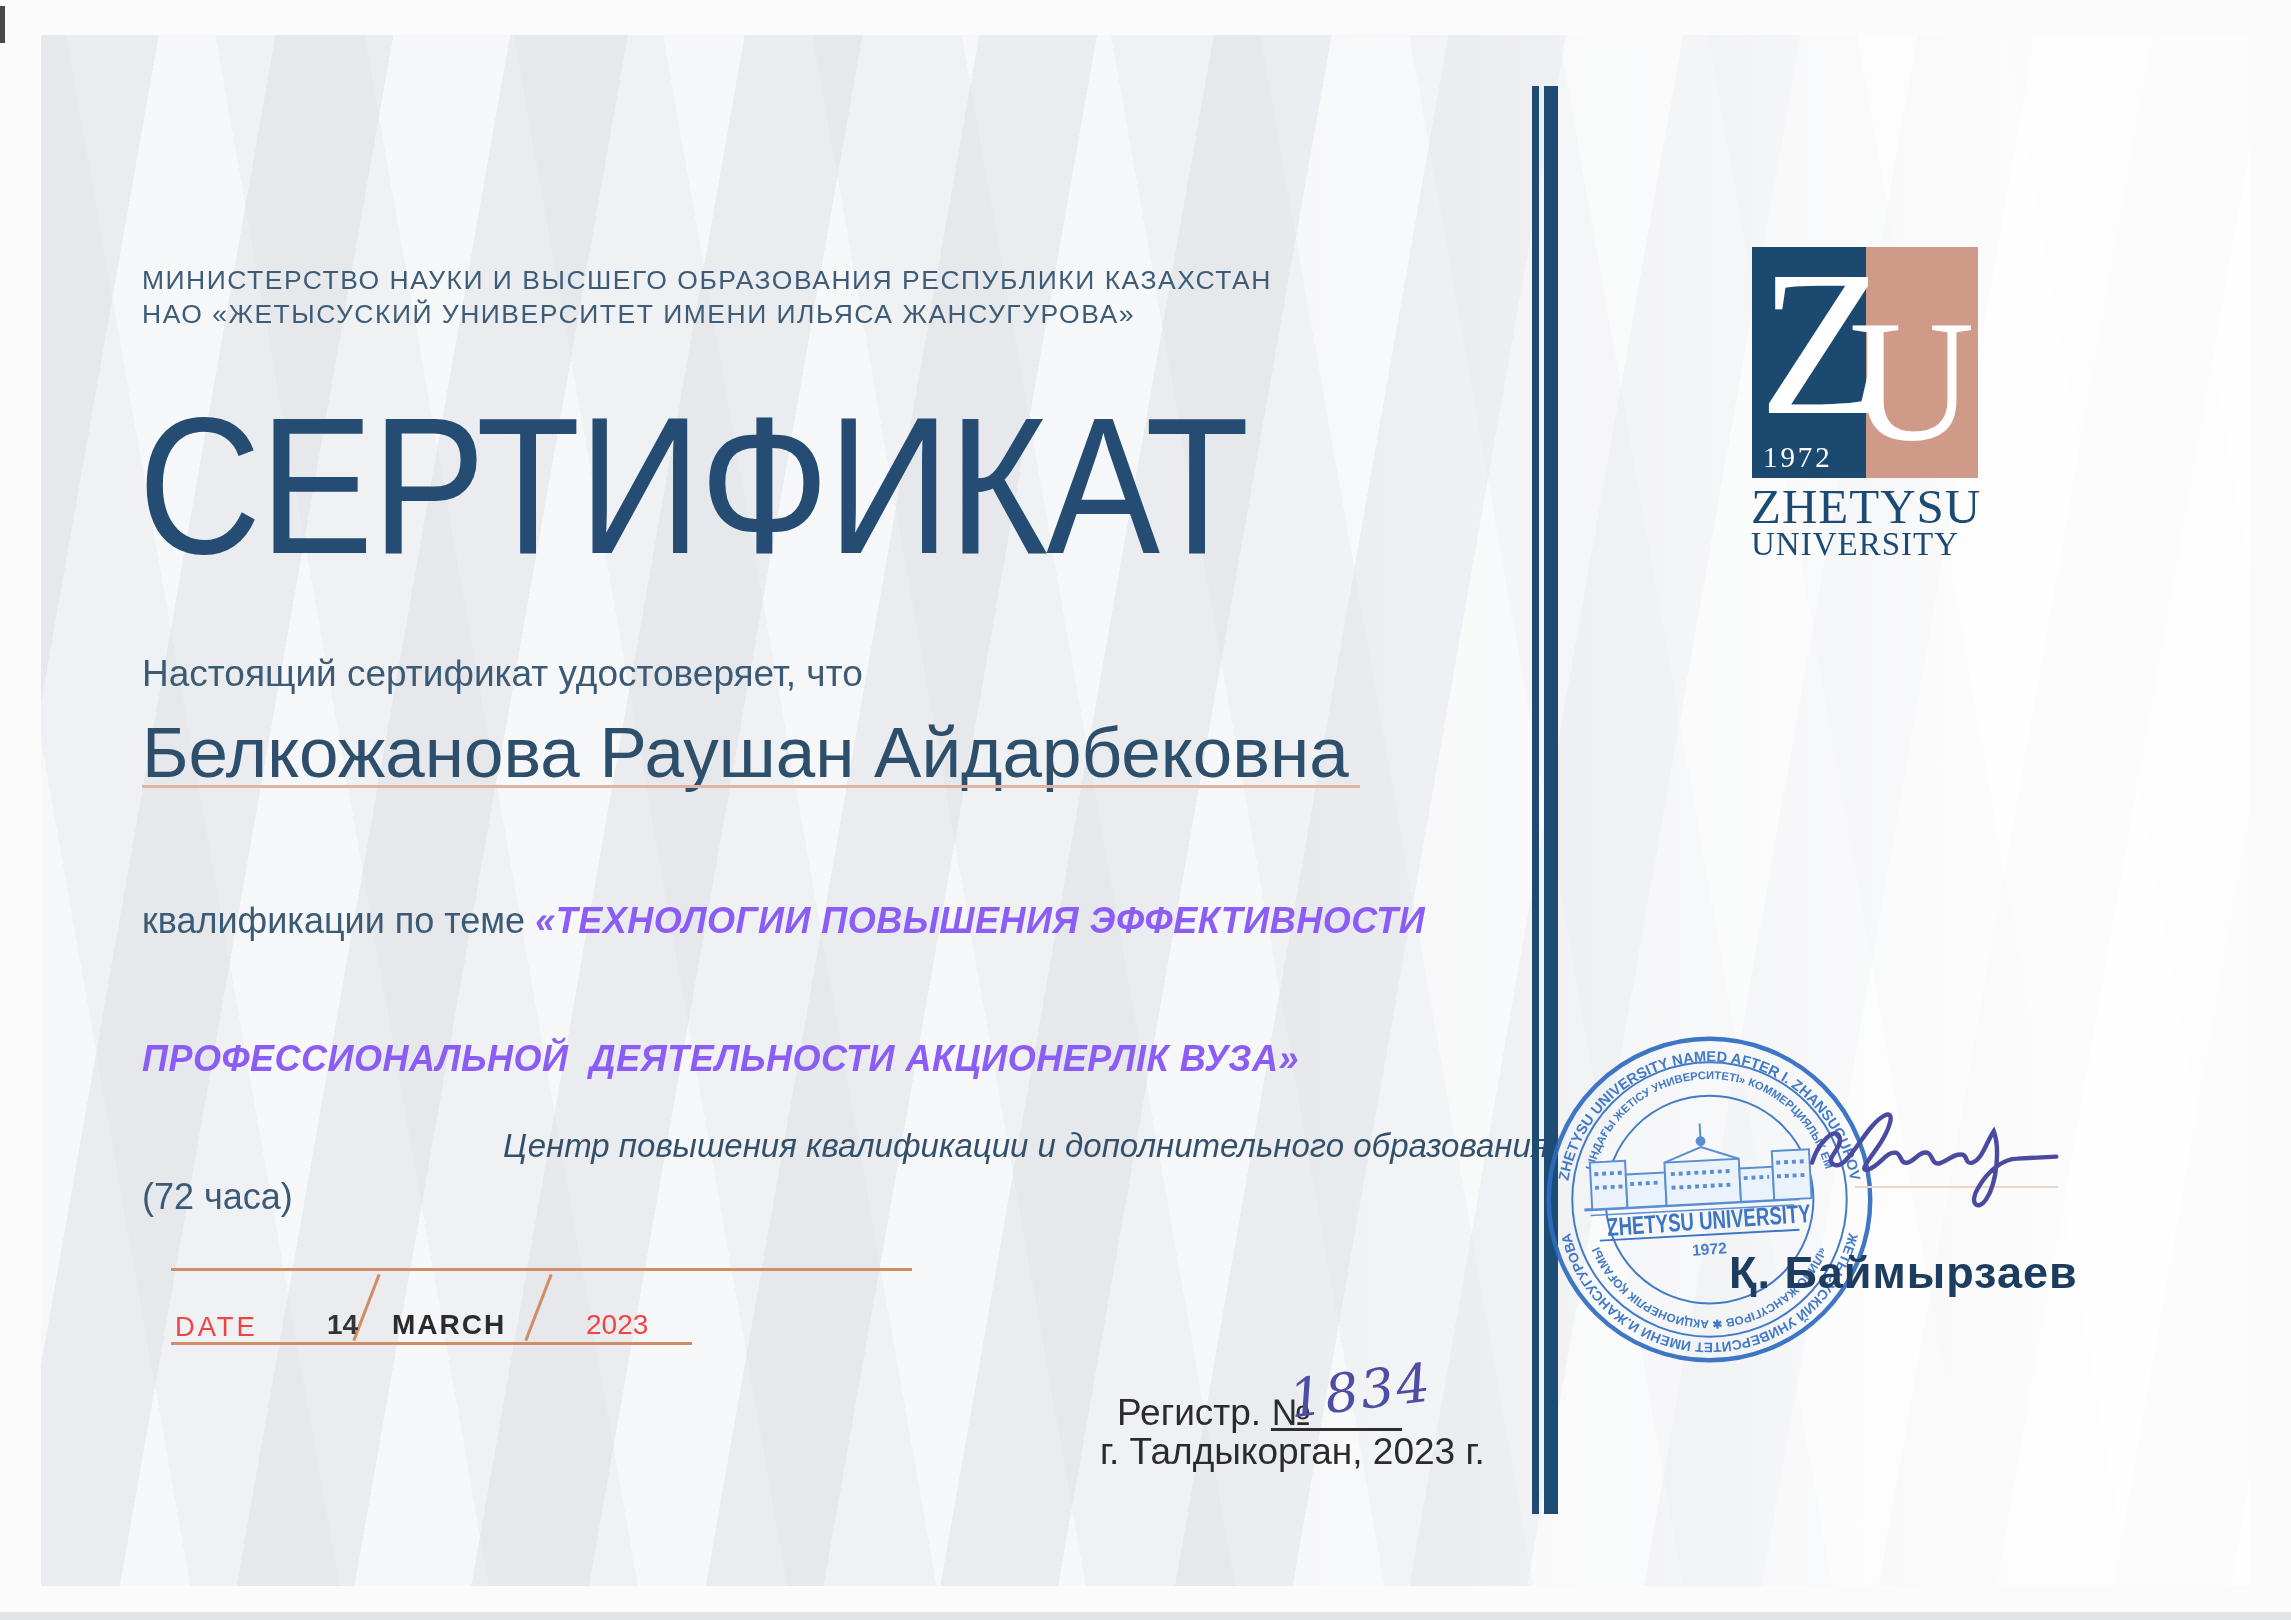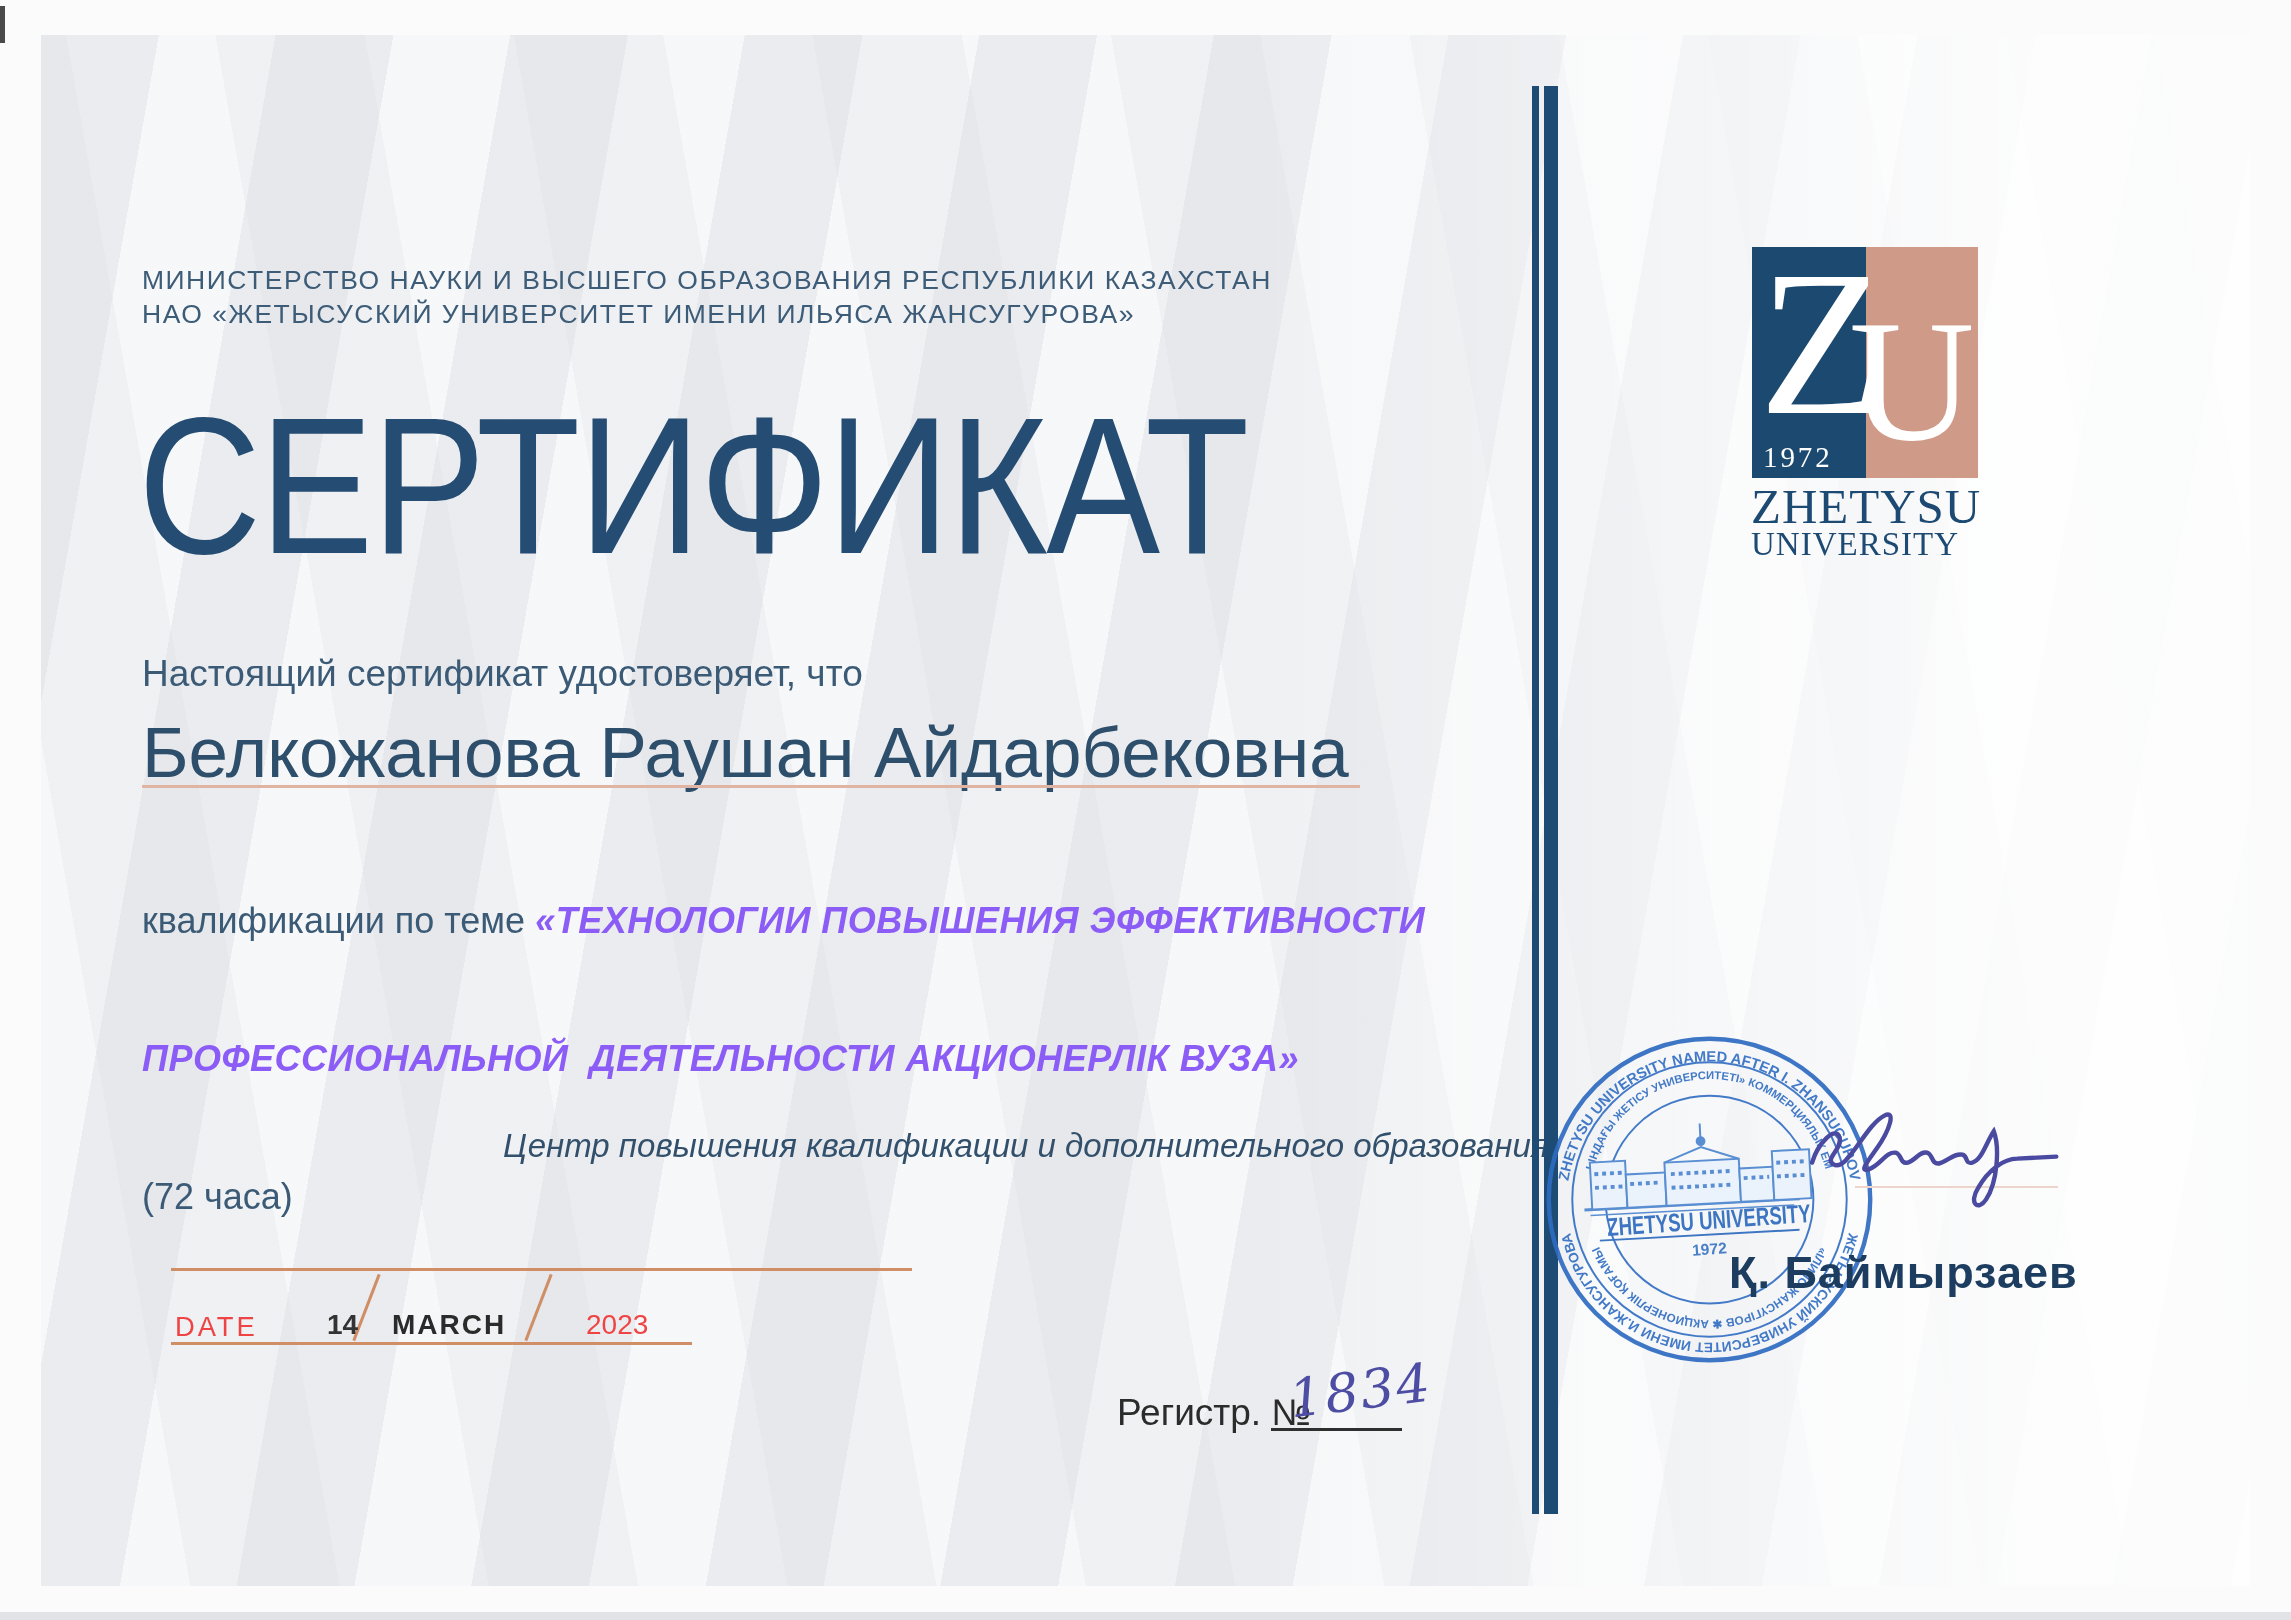--- a/index.html
+++ b/index.html
@@ -107,20 +107,21 @@
   <div id="date-slash-1" class="abs date-slash"></div>
   <div id="date-slash-2" class="abs date-slash"></div>
   <div id="date-label" class="abs">DATE</div>
   <div id="date-day" class="abs">14</div>
   <div id="date-month" class="abs">MARCH</div>
   <div id="date-year" class="abs">2023</div>
 
   <div id="reg-label" class="abs">Регистр. №</div>
   <div id="reg-number" class="abs">1834</div>
   <div id="reg-underline" class="abs"></div>
+  <div id="reg-city" class="abs">г. Талдыкорган, 2023 г.</div>
 
   <div id="vsep-thin" class="abs vsep"></div>
   <div id="vsep-thick" class="abs vsep"></div>
 
   <div id="logo-blue" class="abs"></div>
   <div id="logo-tan" class="abs"></div>
   <div id="logo-z" class="abs">Z</div>
   <div id="logo-u" class="abs">U</div>
   <div id="logo-year" class="abs">1972</div>
   <div id="logo-name1" class="abs">ZHETYSU</div>

